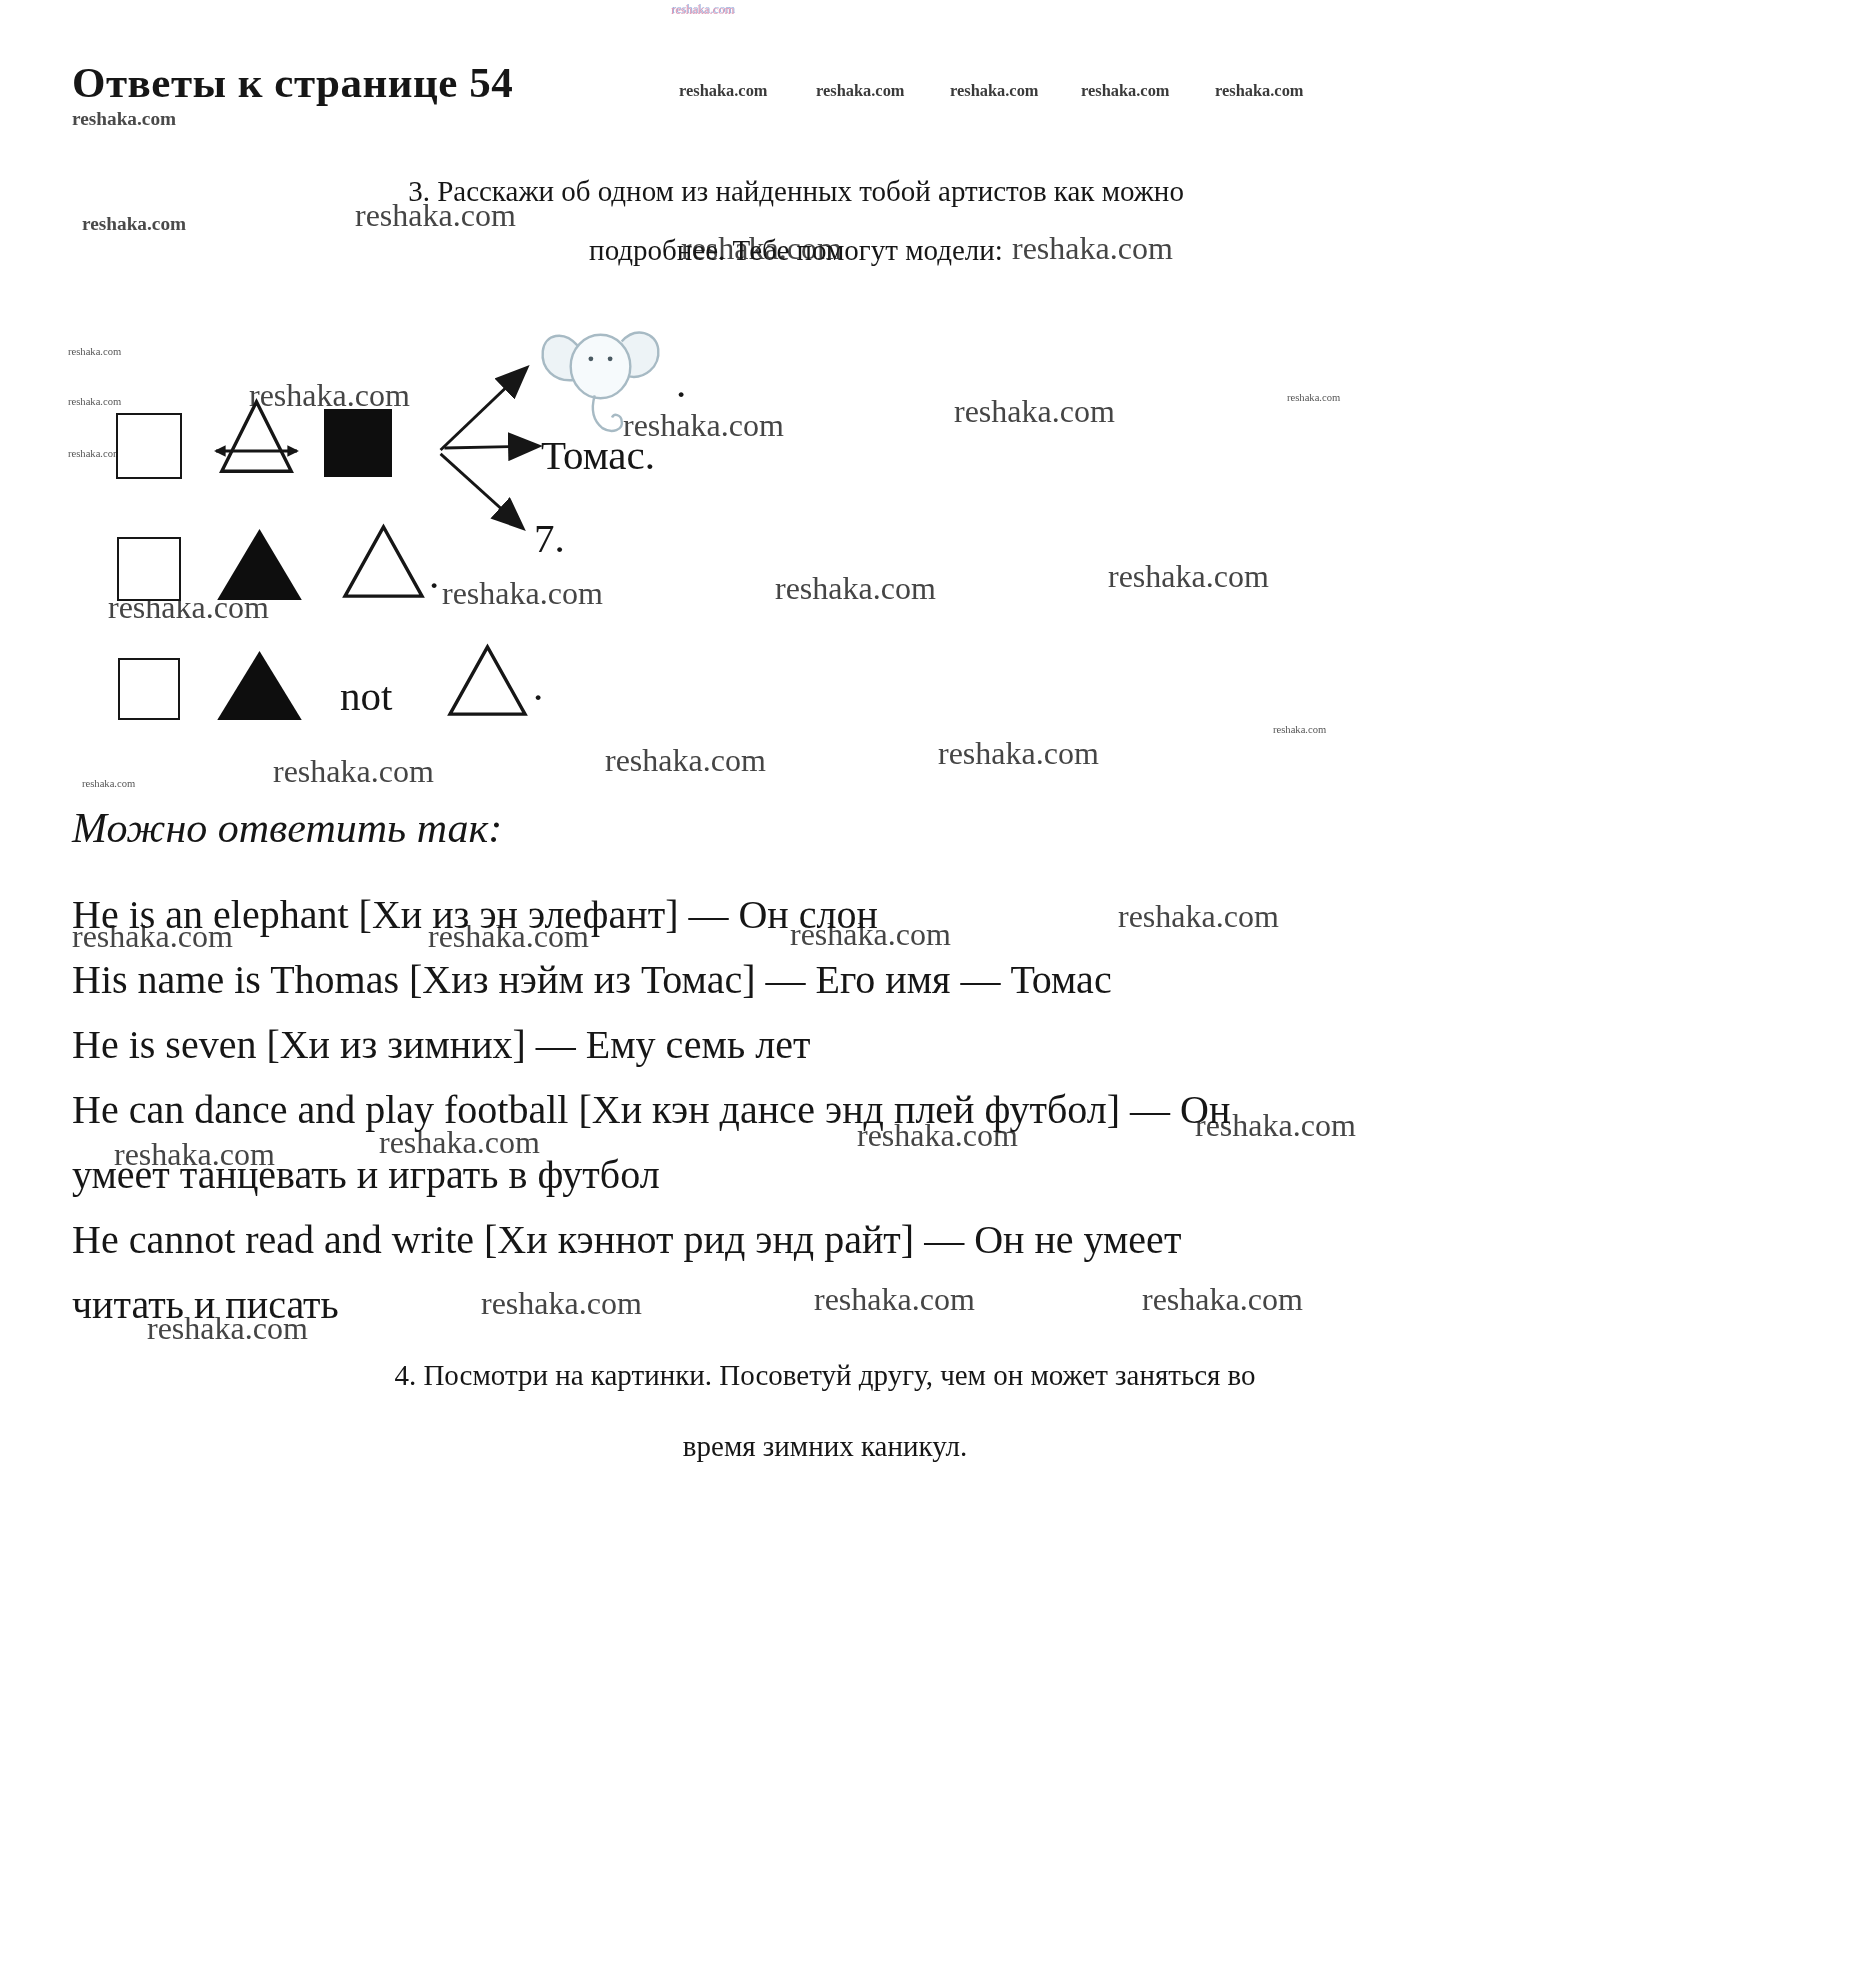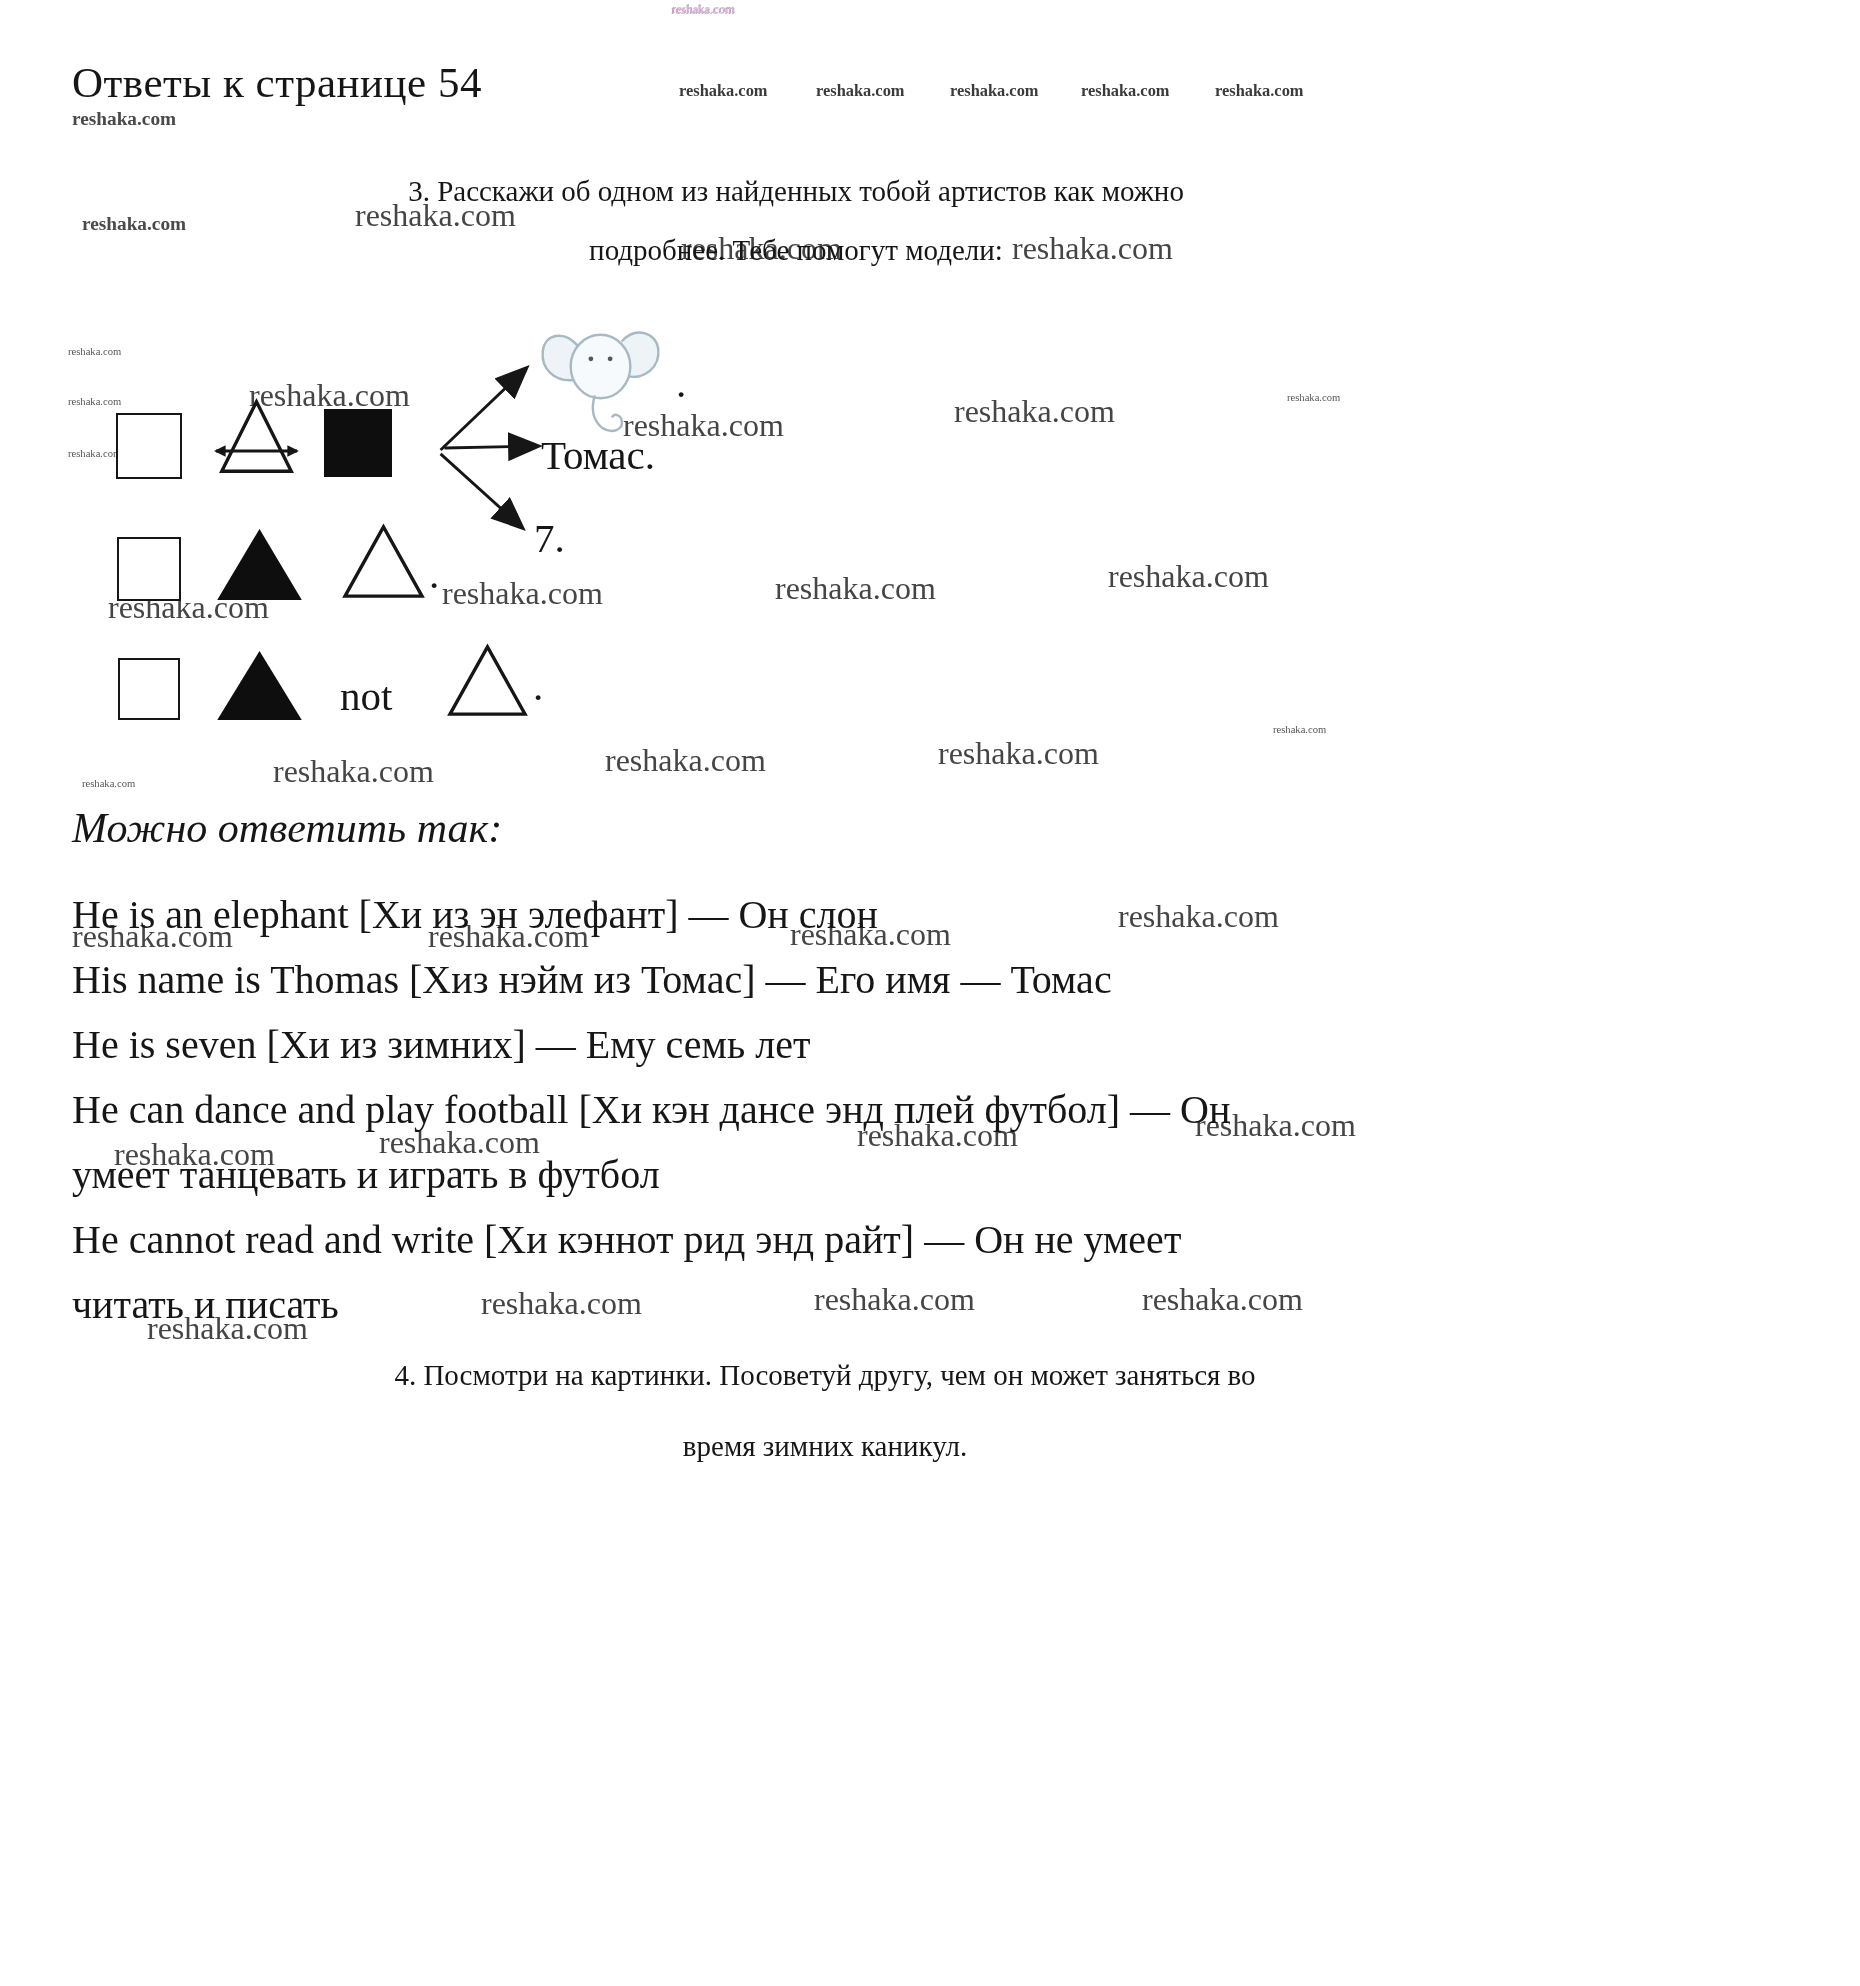--- a/index.html
+++ b/index.html
@@ -2,21 +2,21 @@
 <html><head>
 <meta charset="utf-8">
 <title>Ответы к странице 54</title>
 <style>
   html, body { margin:0; padding:0; background:#ffffff; }
   .page {
     position:relative; width:1861px; height:1986px; background:#ffffff;
     overflow:hidden; font-family:"Liberation Serif", serif; color:#161616;
   }
   .abs { position:absolute; }
-  .heading { font-size:43px; font-weight:400; letter-spacing:0.5px; }
+  .heading { font-size:43px; font-weight:700; letter-spacing:0.5px; }
   .para { font-size:29px; line-height:59px; white-space:pre-line;text-align:center; }
   .para-t4 { line-height:71px; }
   .intro { font-size:42px; font-style:italic; }
   .answers { font-size:40px; }
   .answers p { margin:0; line-height:65px; white-space:pre-line; }
   .wm, .wm-b, .wm-m, .wm-t, .wm-pink {
     position:absolute; font-family:Liberation Serif, serif;
     white-space:nowrap; user-select:none;
   }
   .wm   { font-size:32px; color:#454545; }

